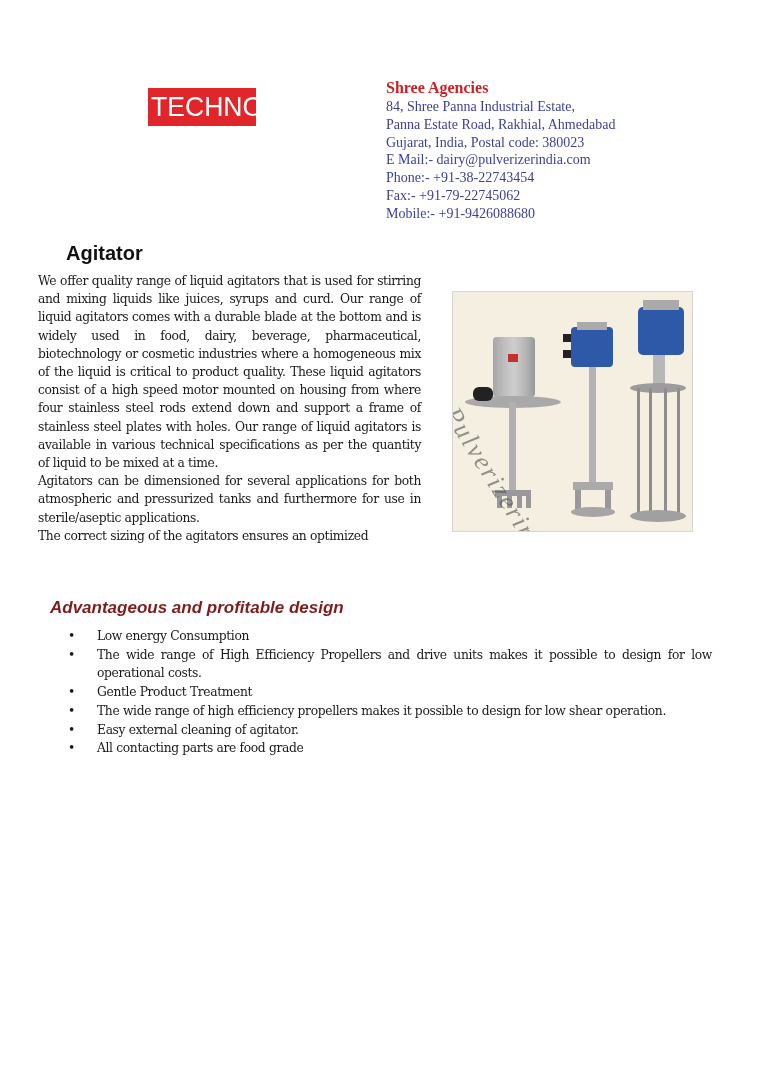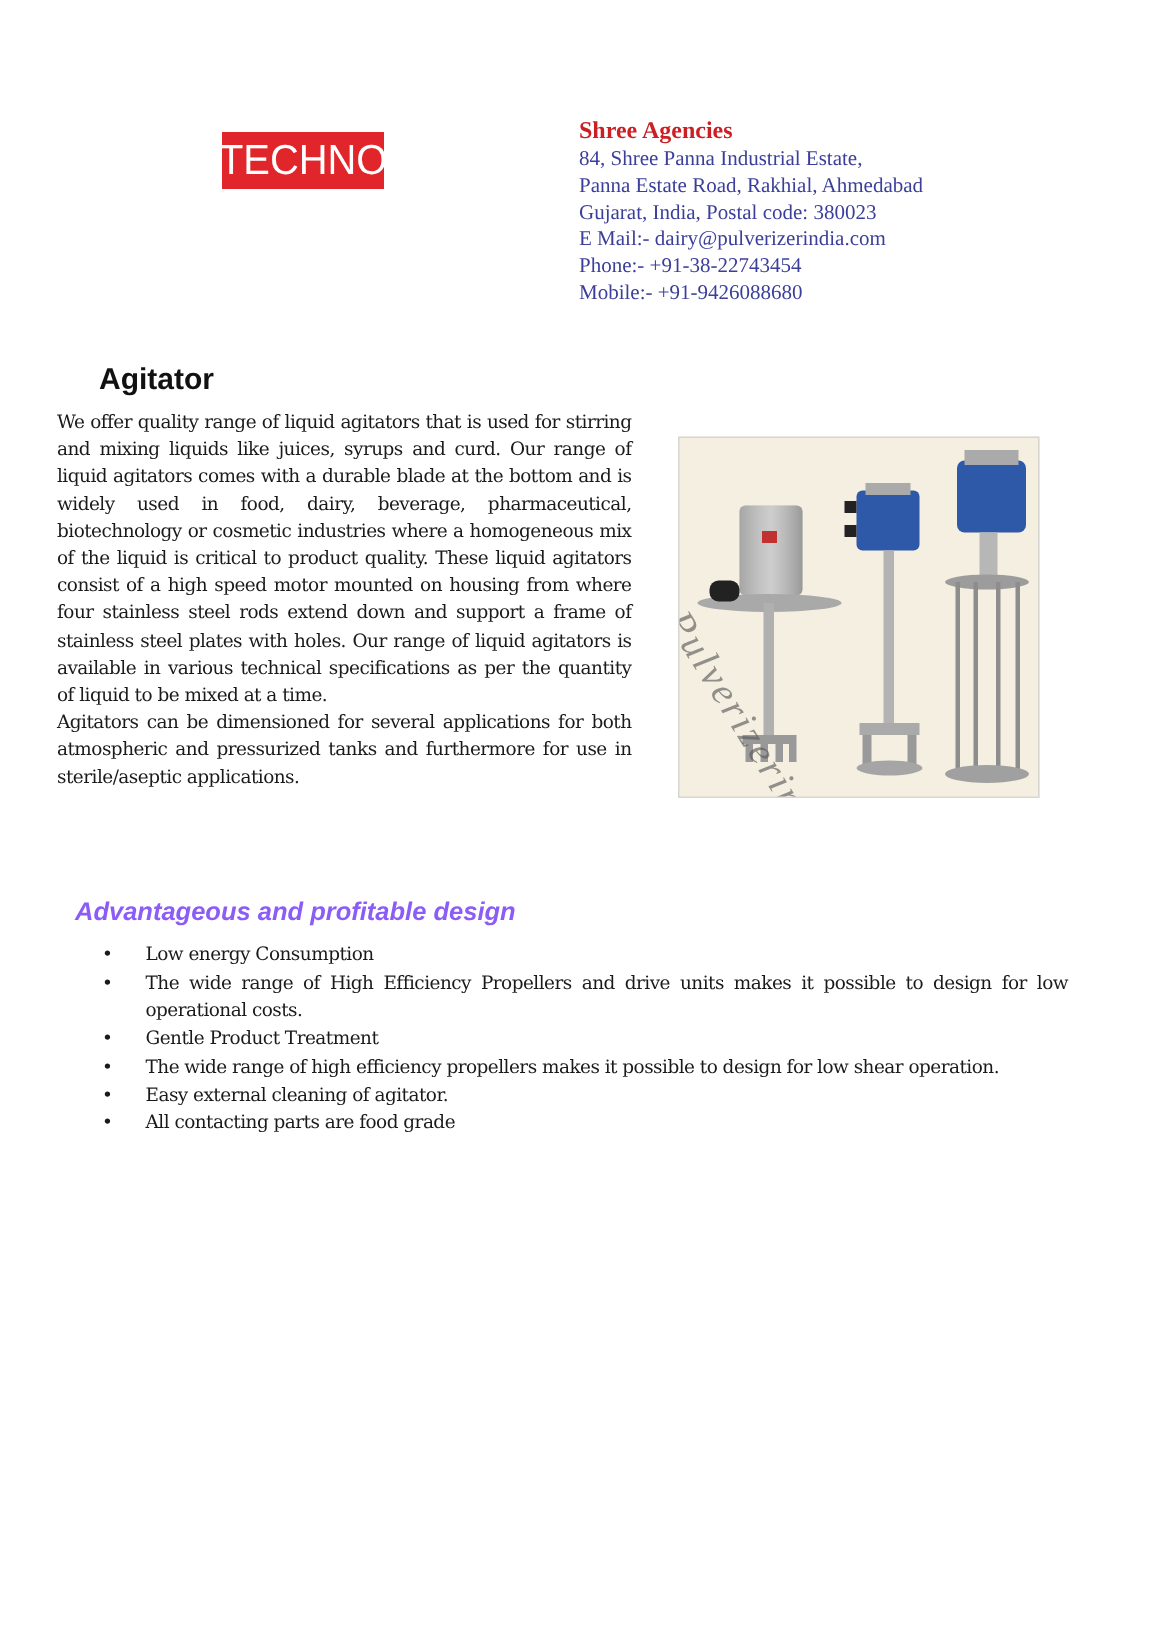--- a/index.html
+++ b/index.html
@@ -1,19 +1,19 @@
 <!DOCTYPE html>
 <html><head>
 <meta charset="utf-8">
 <style>
   html, body { margin: 0; padding: 0; background: #ffffff; }
   body { width: 768px; height: 1087px; position: relative; overflow: hidden; }
   .logo {
     position: absolute; left: 148px; top: 88px; width: 108px; height: 38px;
-    background: #e0262b; display: flex; align-items: center; justify-content: center;
+    background: #e0262b; display: flex; align-items: center; 
   }
   .logo span {
     color: #ffffff; font-family: "Liberation Sans", sans-serif; font-size: 28px;
     letter-spacing: 0px; line-height: 1; transform: scaleX(0.95);
   }
   .contact {
     position: absolute; left: 386px; top: 78px;
     font-family: "Liberation Serif", serif; font-size: 14px; line-height: 17.8px; color: #3b3f9a;
   }
   .contact .company { color: #cc1f24; font-weight: bold; font-size: 16px; line-height: 20px; }
@@ -32,21 +32,21 @@
     position: absolute; left: 452px; top: 291px; width: 241px; height: 241px;
     background: #f5efe1; border: 1px solid #d8d6d0; box-sizing: border-box; overflow: hidden;
   }
   .watermark {
     position: absolute; left: 10px; top: 110px; width: 300px;
     font-family: "Liberation Serif", serif; font-style: italic; font-size: 26px; color: rgba(90,90,90,0.65);
     transform: rotate(58deg); transform-origin: left top; letter-spacing: 2px;
   }
   .h2 {
     position: absolute; left: 50px; top: 598px;
-    font-family: "Liberation Sans", sans-serif; font-weight: bold; font-style: italic; font-size: 17px; color: #8b5cf6;
+    font-family: "Liberation Sans", sans-serif; font-weight: bold; font-style: italic; font-size: 17px; color: #7f1d1d;
   }
   .bullets {
     position: absolute; left: 68px; top: 627px; width: 644px; margin: 0; padding: 0; list-style: none;
     font-family: "DejaVu Serif", serif; font-size: 12.3px; line-height: 18.7px; color: #1a1a1a; letter-spacing: -0.35px;
   }
   .bullets li { position: relative; padding-left: 29px; text-align: justify; }
   .bullets li .dot { position: absolute; left: 0; top: 0; }
 </style>
 </head>
 <body>
@@ -55,28 +55,30 @@
   <span>TECHNO</span>
 </div>
 
 <div class="contact">
   <div class="company">Shree Agencies</div>
   <div>84, Shree Panna Industrial Estate,</div>
   <div>Panna Estate Road, Rakhial, Ahmedabad</div>
   <div>Gujarat, India, Postal code: 380023</div>
   <div>E Mail:- dairy@pulverizerindia.com</div>
   <div>Phone:- +91-38-22743454</div>
+  <div>Fax:- +91-79-22745062</div>
   <div>Mobile:- +91-9426088680</div>
 </div>
 
 <div class="title">Agitator</div>
 
 <div class="para">
   <p>We offer quality range of liquid agitators that is used for stirring and mixing liquids like juices, syrups and curd. Our range of liquid agitators comes with a durable blade at the bottom and is widely used in food, dairy, beverage, pharmaceutical, biotechnology or cosmetic industries where a homogeneous mix of the liquid is critical to product quality. These liquid agitators consist of a high speed motor mounted on housing from where four stainless steel rods extend down and support a frame of stainless steel plates with holes. Our range of liquid agitators is available in various technical specifications as per the quantity of liquid to be mixed at a time.</p>
   <p>Agitators can be dimensioned for several applications for both atmospheric and pressurized tanks and furthermore for use in sterile/aseptic applications.</p>
+  <p>The correct sizing of the agitators ensures an optimized</p>
 </div>
 
 <div class="photo">
   <svg width="241" height="241" viewBox="0 0 241 241">
 
     <rect x="40" y="45" width="42" height="60" rx="4" fill="#b8b8b8"></rect>
     <rect x="40" y="45" width="42" height="60" rx="4" fill="url(#steel)"></rect>
     <rect x="55" y="62" width="10" height="8" fill="#c0312f"></rect>
     <ellipse cx="60" cy="110" rx="48" ry="6" fill="#a9a9a9"></ellipse>
     <rect x="20" y="95" width="20" height="14" rx="6" fill="#222"></rect>

